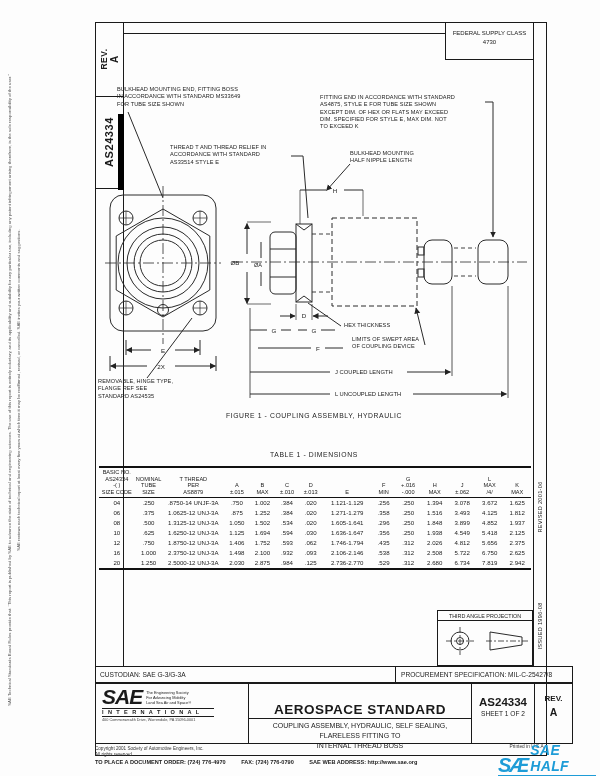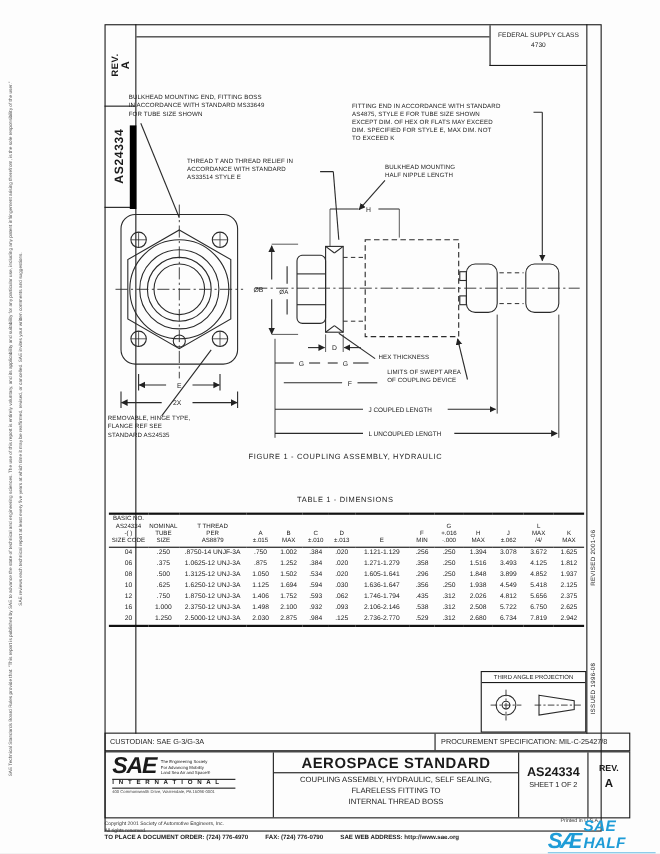--- a/index.html
+++ b/index.html
@@ -405,21 +405,21 @@
       <div style="display:flex;align-items:center;">
         <div style="font-size:21px;font-weight:bold;font-style:italic;letter-spacing:-1px;line-height:.9;">SAE</div>
         <div style="font-size:3.9px;line-height:1.25;margin:2px 0 0 4px;white-space:pre-line;">The Engineering Society
 For Advancing Mobility
 Land Sea Air and Space®</div>
       </div>
       <div style="font-size:5.6px;font-weight:bold;letter-spacing:1.4px;border-top:1px solid #1a1a1a;border-bottom:1px solid #1a1a1a;width:112px;padding:.5px 0;margin-top:1px;">I N T E R N A T I O N A L</div>
       <div style="font-size:3.8px;color:#444;margin-top:1.5px;">400 Commonwealth Drive, Warrendale, PA 15096-0001</div>
     </div>
     <div class="tb-cell" style="width:223px;text-align:center;">
-      <div style="font-size:13.5px;font-weight:bold;letter-spacing:.5px;border-bottom:1.3px solid #1a1a1a;padding:2px 0 1px;">AEROSPACE STANDARD</div>
+      <div style="font-size:13.5px;font-weight:bold;letter-spacing:.5px;border-bottom:1.3px solid #1a1a1a;padding:18px 0 1px;">AEROSPACE STANDARD</div>
       <div style="font-size:7px;line-height:1.45;padding-top:2px;white-space:pre-line;">COUPLING ASSEMBLY, HYDRAULIC, SELF SEALING,
 FLARELESS FITTING TO
 INTERNAL THREAD BOSS</div>
     </div>
     <div class="tb-cell" style="width:63px;text-align:center;padding-top:12px;box-sizing:border-box;">
       <div style="font-size:11.5px;font-weight:bold;">AS24334</div>
       <div style="font-size:6.6px;margin-top:2px;">SHEET 1 OF 2</div>
     </div>
     <div class="tb-cell" style="flex:1;text-align:center;padding-top:10px;box-sizing:border-box;">
       <div style="font-size:8px;font-weight:bold;">REV.</div>

